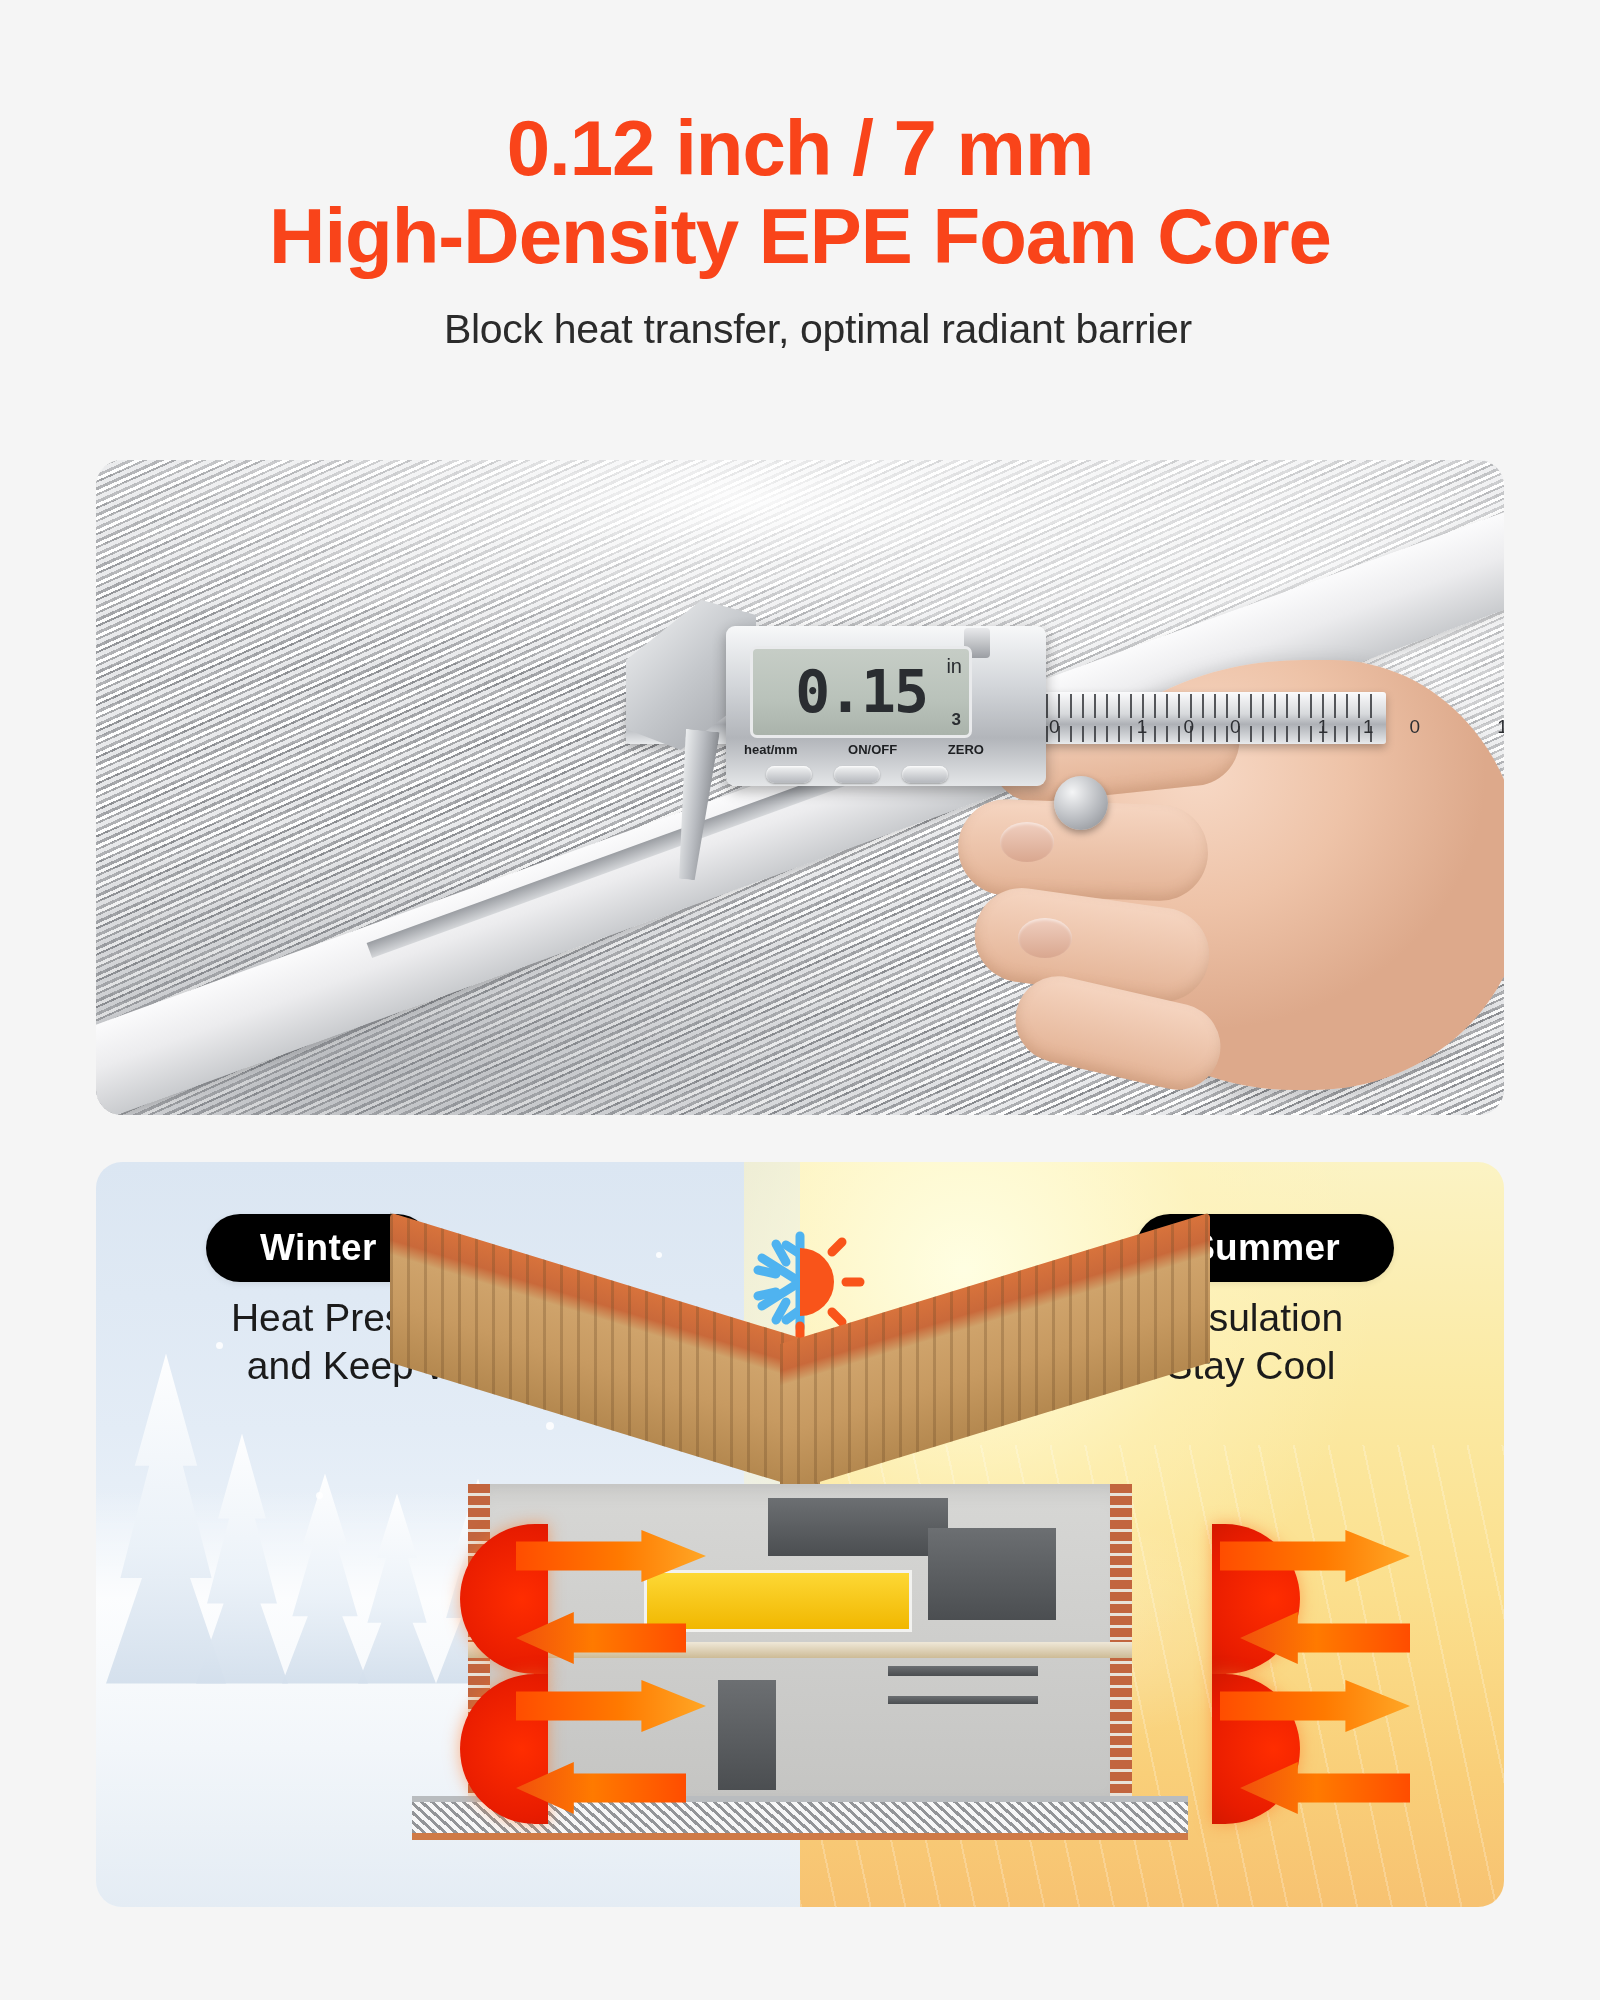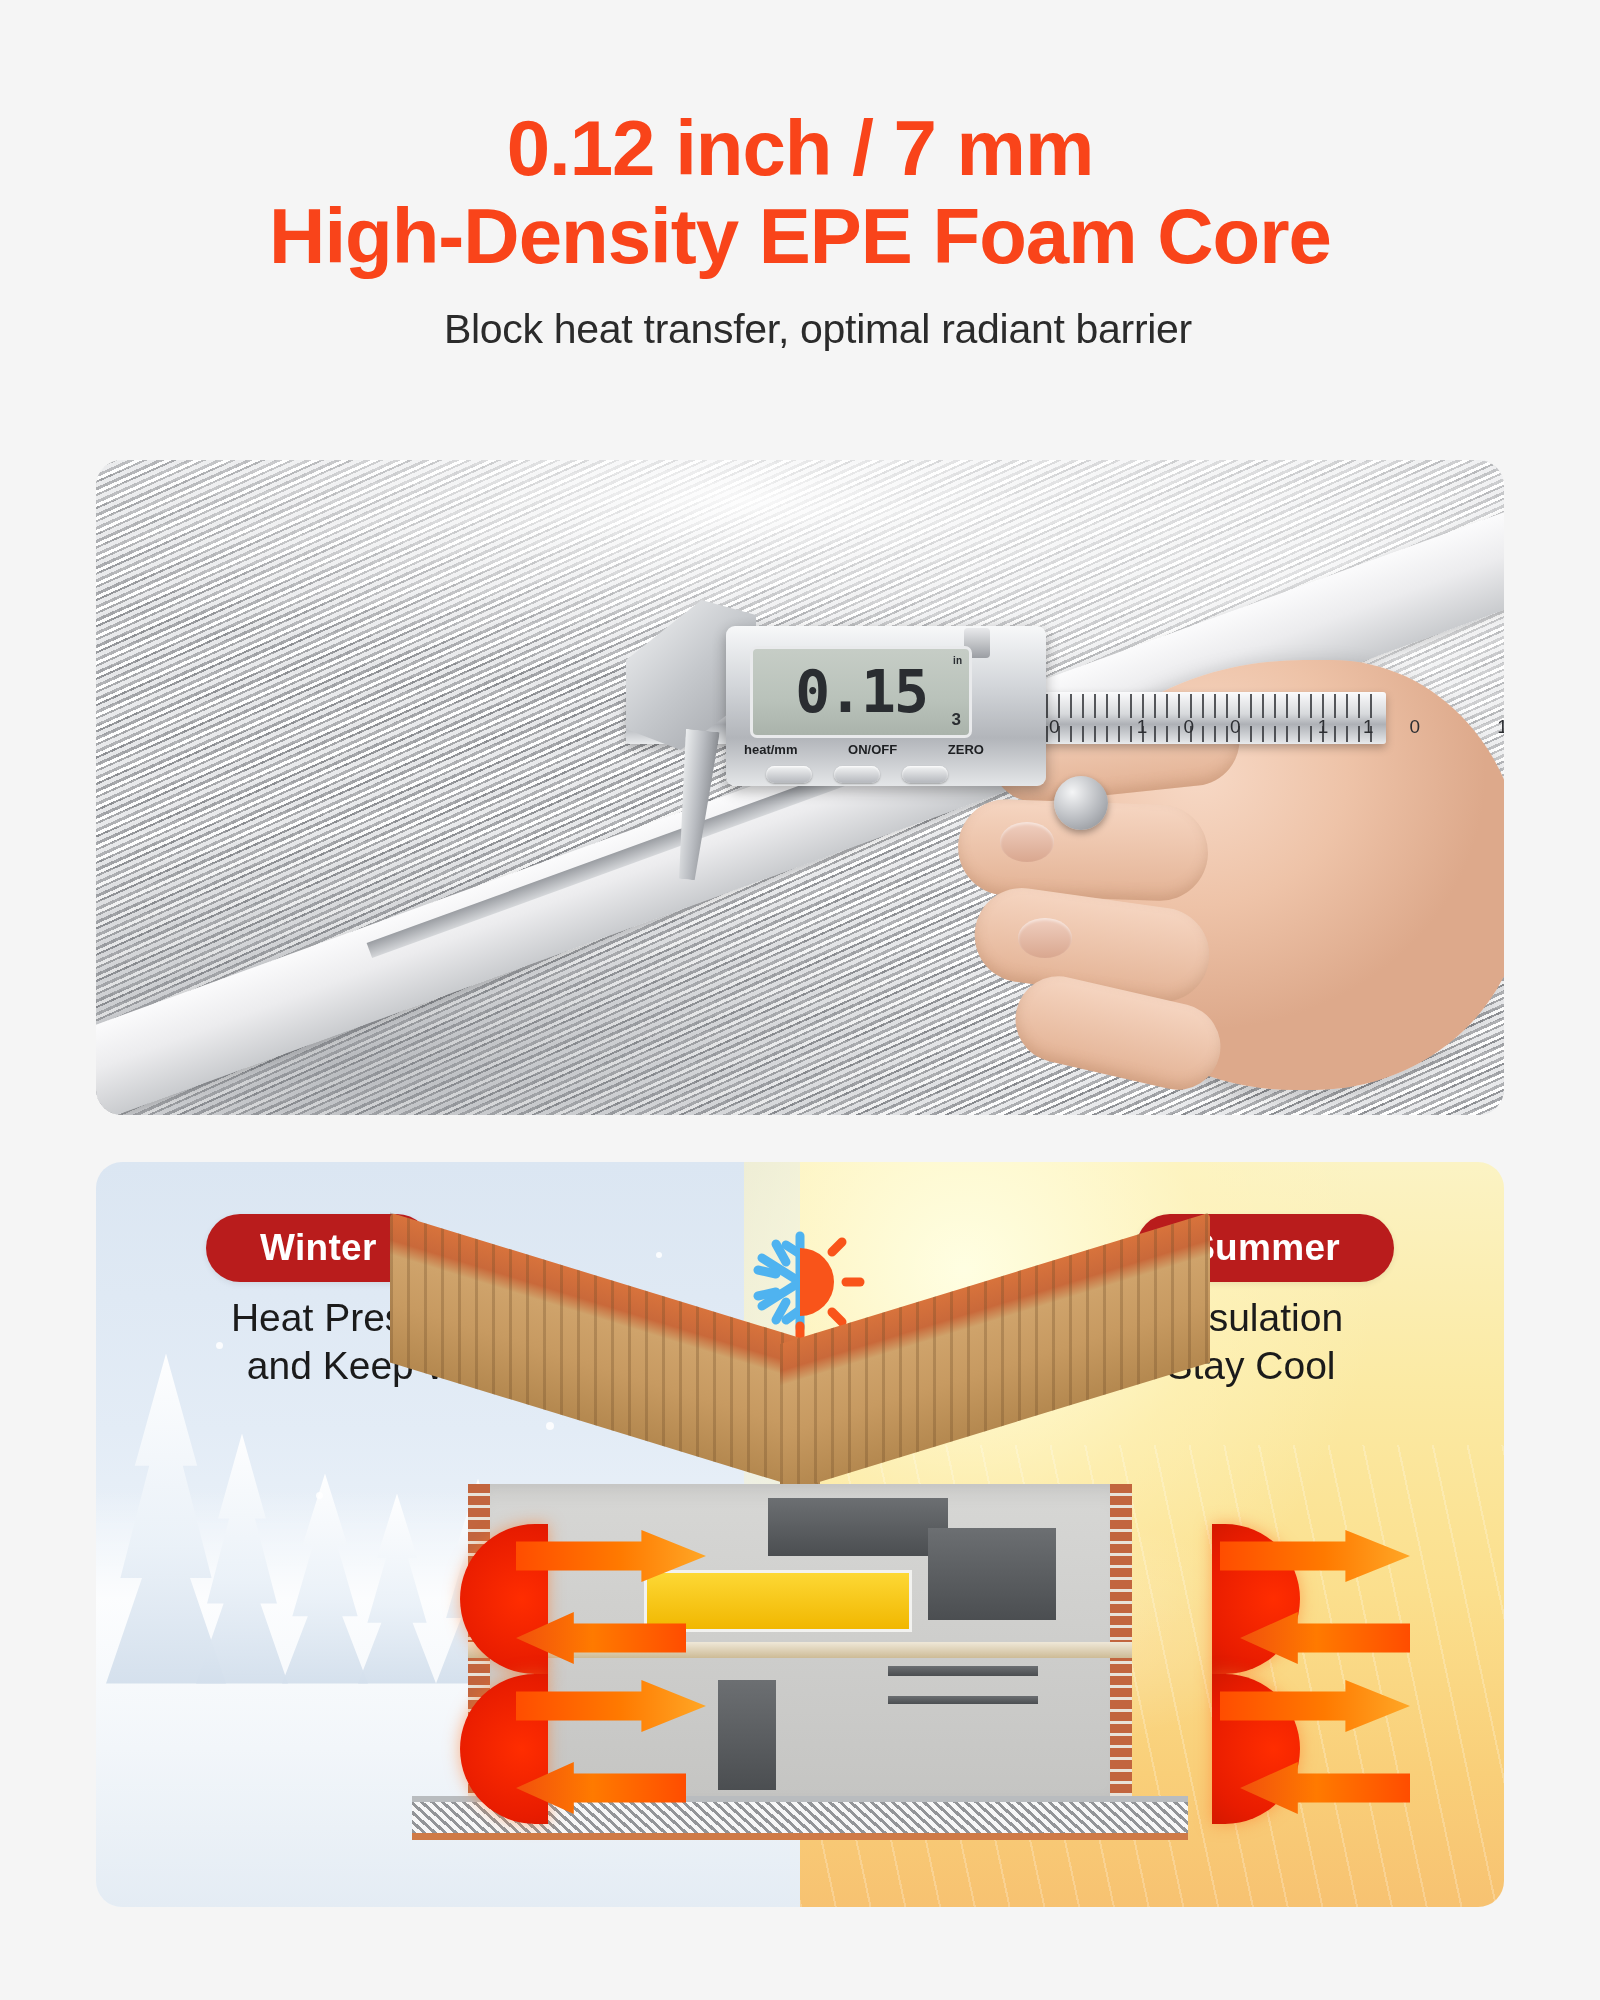--- a/index.html
+++ b/index.html
@@ -120,21 +120,21 @@
     background: linear-gradient(180deg,#c6cdc6 0%,#b9c2ba 60%,#aab3ab 100%);
     border: 3px solid #e9eaec; border-radius: 7px;
     display: flex; align-items: center; justify-content: center;
   }
   .lcd-value {
     font-family: "DejaVu Sans Mono", monospace;
     font-size: 58px; font-weight: bold; color: #2a2d31; letter-spacing: -2px;
   }
   .lcd-unit {
     position: absolute; right: 7px; top: 6px;
-    font-size: 10px; color: #2a2d31; font-weight: bold;
+    font-size: 20px; color: #2a2d31; font-weight: normal;
   }
   .lcd-sub {
     position: absolute; right: 8px; bottom: 5px;
     font-size: 17px; color: #2a2d31; font-weight: bold;
   }
   .mode-row {
     position: absolute; left: 118px; top: 142px; width: 240px;
     display: flex; justify-content: space-between;
     font-size: 13px; color: #1d1f22; font-weight: bold;
   }
@@ -206,21 +206,21 @@
   .summer-haze {
     position: absolute; left: 0; bottom: 0; width: 100%; height: 62%;
     background:
       radial-gradient(60% 40% at 30% 40%, rgba(255,255,255,.3) 0%, rgba(255,255,255,0) 65%),
       repeating-linear-gradient(78deg, rgba(255,255,255,.22) 0px, rgba(255,255,255,.22) 2px, rgba(255,255,255,0) 2px, rgba(255,255,255,0) 34px);
   }
   .snowflake-dot { position: absolute; background: #fff; border-radius: 50%; opacity: .85; }
 
   .badge {
     position: absolute; top: 52px;
-    background: #b91c1c; color: #fff;
+    background: #000000; color: #fff;
     border-radius: 40px;
     padding: 13px 54px;
     font-size: 37px; font-weight: bold; letter-spacing: .3px;
     box-shadow: 0 2px 6px rgba(0,0,0,.08);
   }
   #winter-badge { left: 110px; }
   #summer-badge { right: 110px; }
   .season-text {
     position: absolute; top: 132px;
     color: #1b1b1b; font-size: 39px; font-weight: 500; line-height: 1.22; text-align: center;

